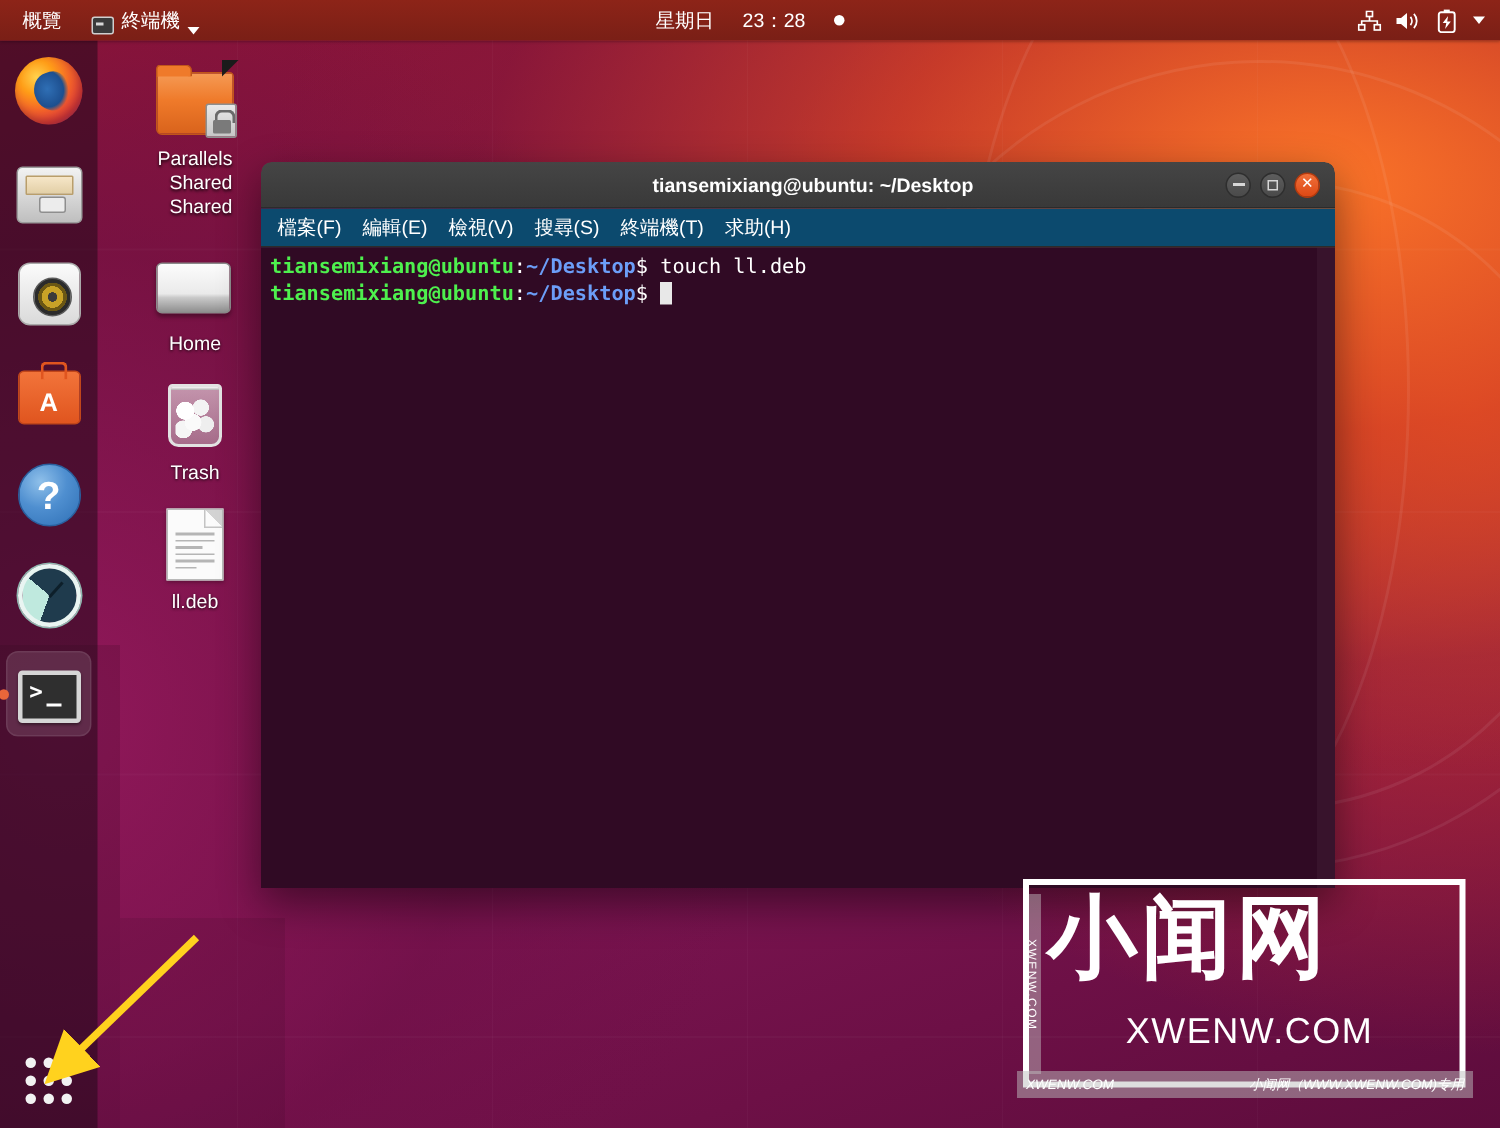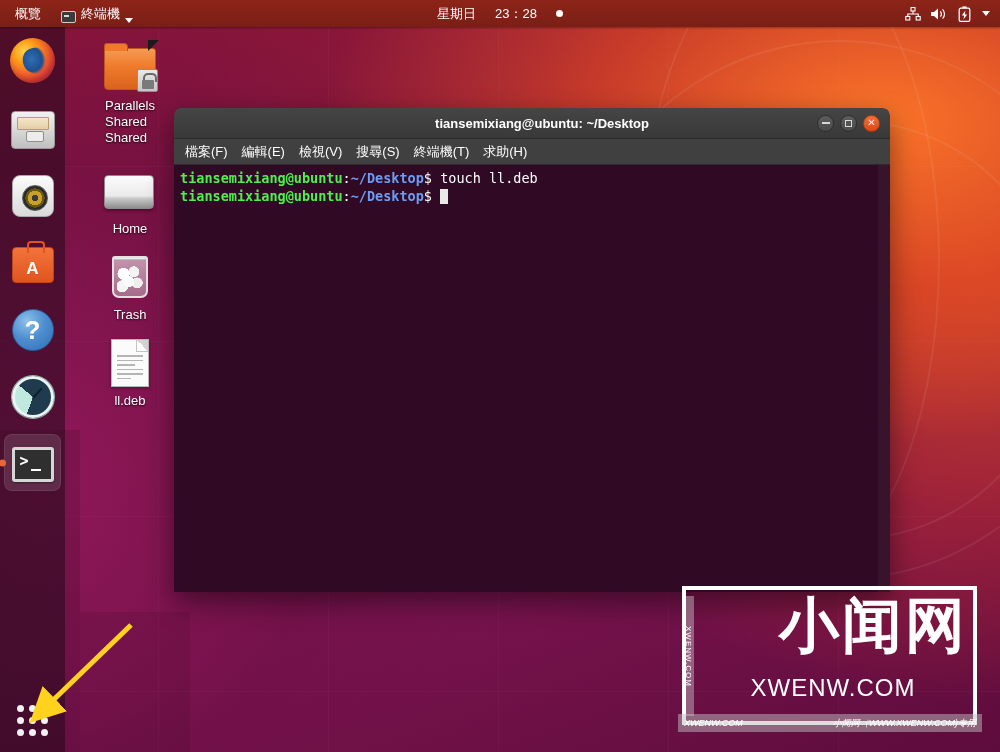--- a/index.html
+++ b/index.html
@@ -220,21 +220,21 @@
     display: flex; align-items: center; justify-content: center;
   }
   .grid-dots { display: grid; grid-template-columns: repeat(3, 7px); gap: 5px; }
   .grid-dots i { width: 7px; height: 7px; border-radius: 50%; background: #f2f2f2; display: block; }
 
   
   .desk-icon {
     position: absolute;
     width: 86px;
     display: flex; flex-direction: column; align-items: center;
-    text-align: left; color: #ffffff;
+    text-align: right; color: #ffffff;
     font-size: 13px; line-height: 16px;
     text-shadow: 0 1px 2px rgba(0,0,0,0.85);
     z-index: 10;
   }
   .desk-icon .glyph { width: 52px; height: 52px; position: relative; margin-bottom: 4px; }
   .desk-label { word-break: break-word; }
 
   
   .g-folder {
     width: 52px; height: 42px; margin-top: 6px;
@@ -350,21 +350,21 @@
     border: 1px solid #2e2e2e;
     display: flex; align-items: center; justify-content: center;
     color: #d7d7d7; font-size: 10px; line-height: 1;
   }
   .wb.close { background: linear-gradient(180deg, #f0703a, #dd4814); border-color: #b33a0e; color: #fff; }
   .wb .bar { width: 8px; height: 1.5px; background: #d7d7d7; display: block; }
   .wb .sq { width: 7px; height: 7px; border: 1.5px solid #d7d7d7; display: block; }
 
   .term-menubar {
     height: 26px; flex: 0 0 26px;
-    background: #404040;
+    background: #0c4a6e;
     display: flex; align-items: center; gap: 0px;
     padding-left: 4px;
     border-bottom: 1px solid #2b2b2b;
   }
   .menu-item {
     color: #ffffff; font-size: 13px;
     padding: 3px 7px; border-radius: 3px; white-space: nowrap;
   }
 
   .term-body {
@@ -405,21 +405,21 @@
   .wm-strip-left {
     position: absolute; left: 22px; top: 34px; width: 12px; height: 120px;
     background: rgba(200,200,200,0.45);
     color: #fff; font-size: 8px;
     writing-mode: vertical-rl;
     display: flex; align-items: center; justify-content: center;
     letter-spacing: 1px;
   }
   .wm-cn {
     position: absolute; left: 38px; top: 28px; width: 270px;
-    text-align: right;
+    text-align: left;
     color: #ffffff; font-size: 60px; font-weight: bold;
     line-height: 70px; letter-spacing: 3px;
     font-family: "DejaVu Sans", sans-serif;
   }
   .wm-en {
     position: absolute; left: 38px; top: 112px; width: 270px;
     text-align: center; color: #ffffff;
     font-size: 24px; letter-spacing: 1px;
     font-family: "Liberation Sans", sans-serif;
   }

